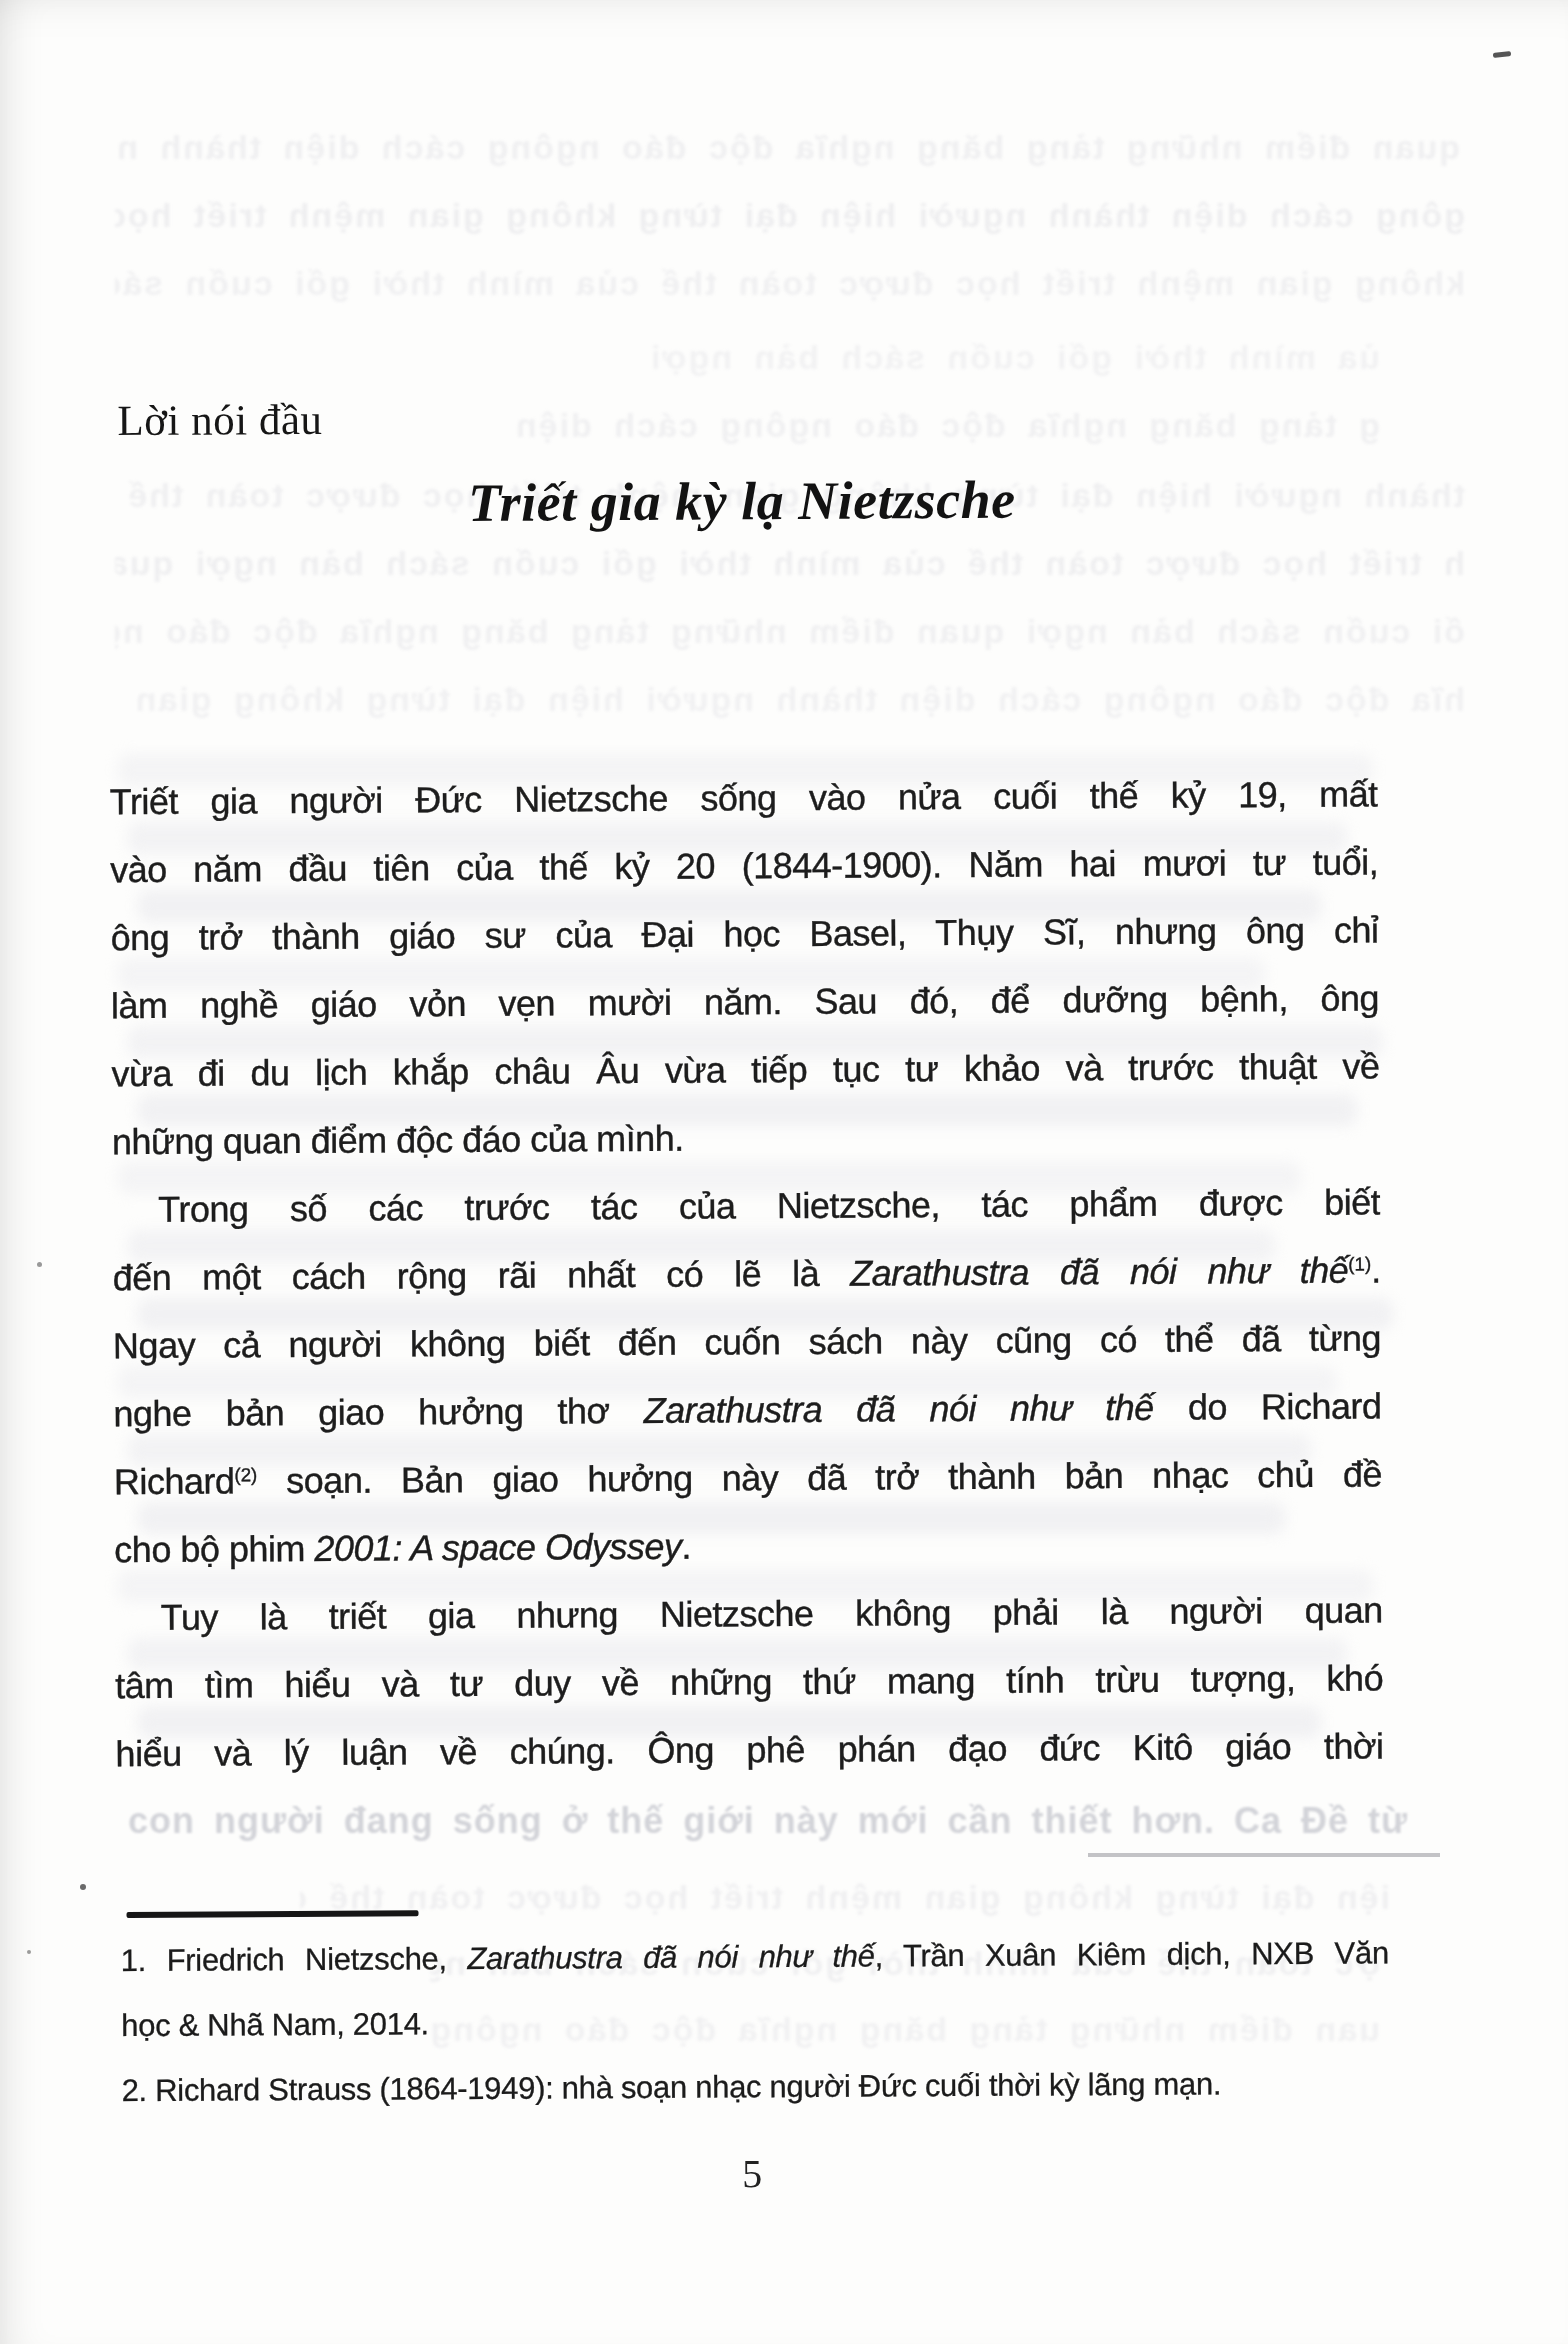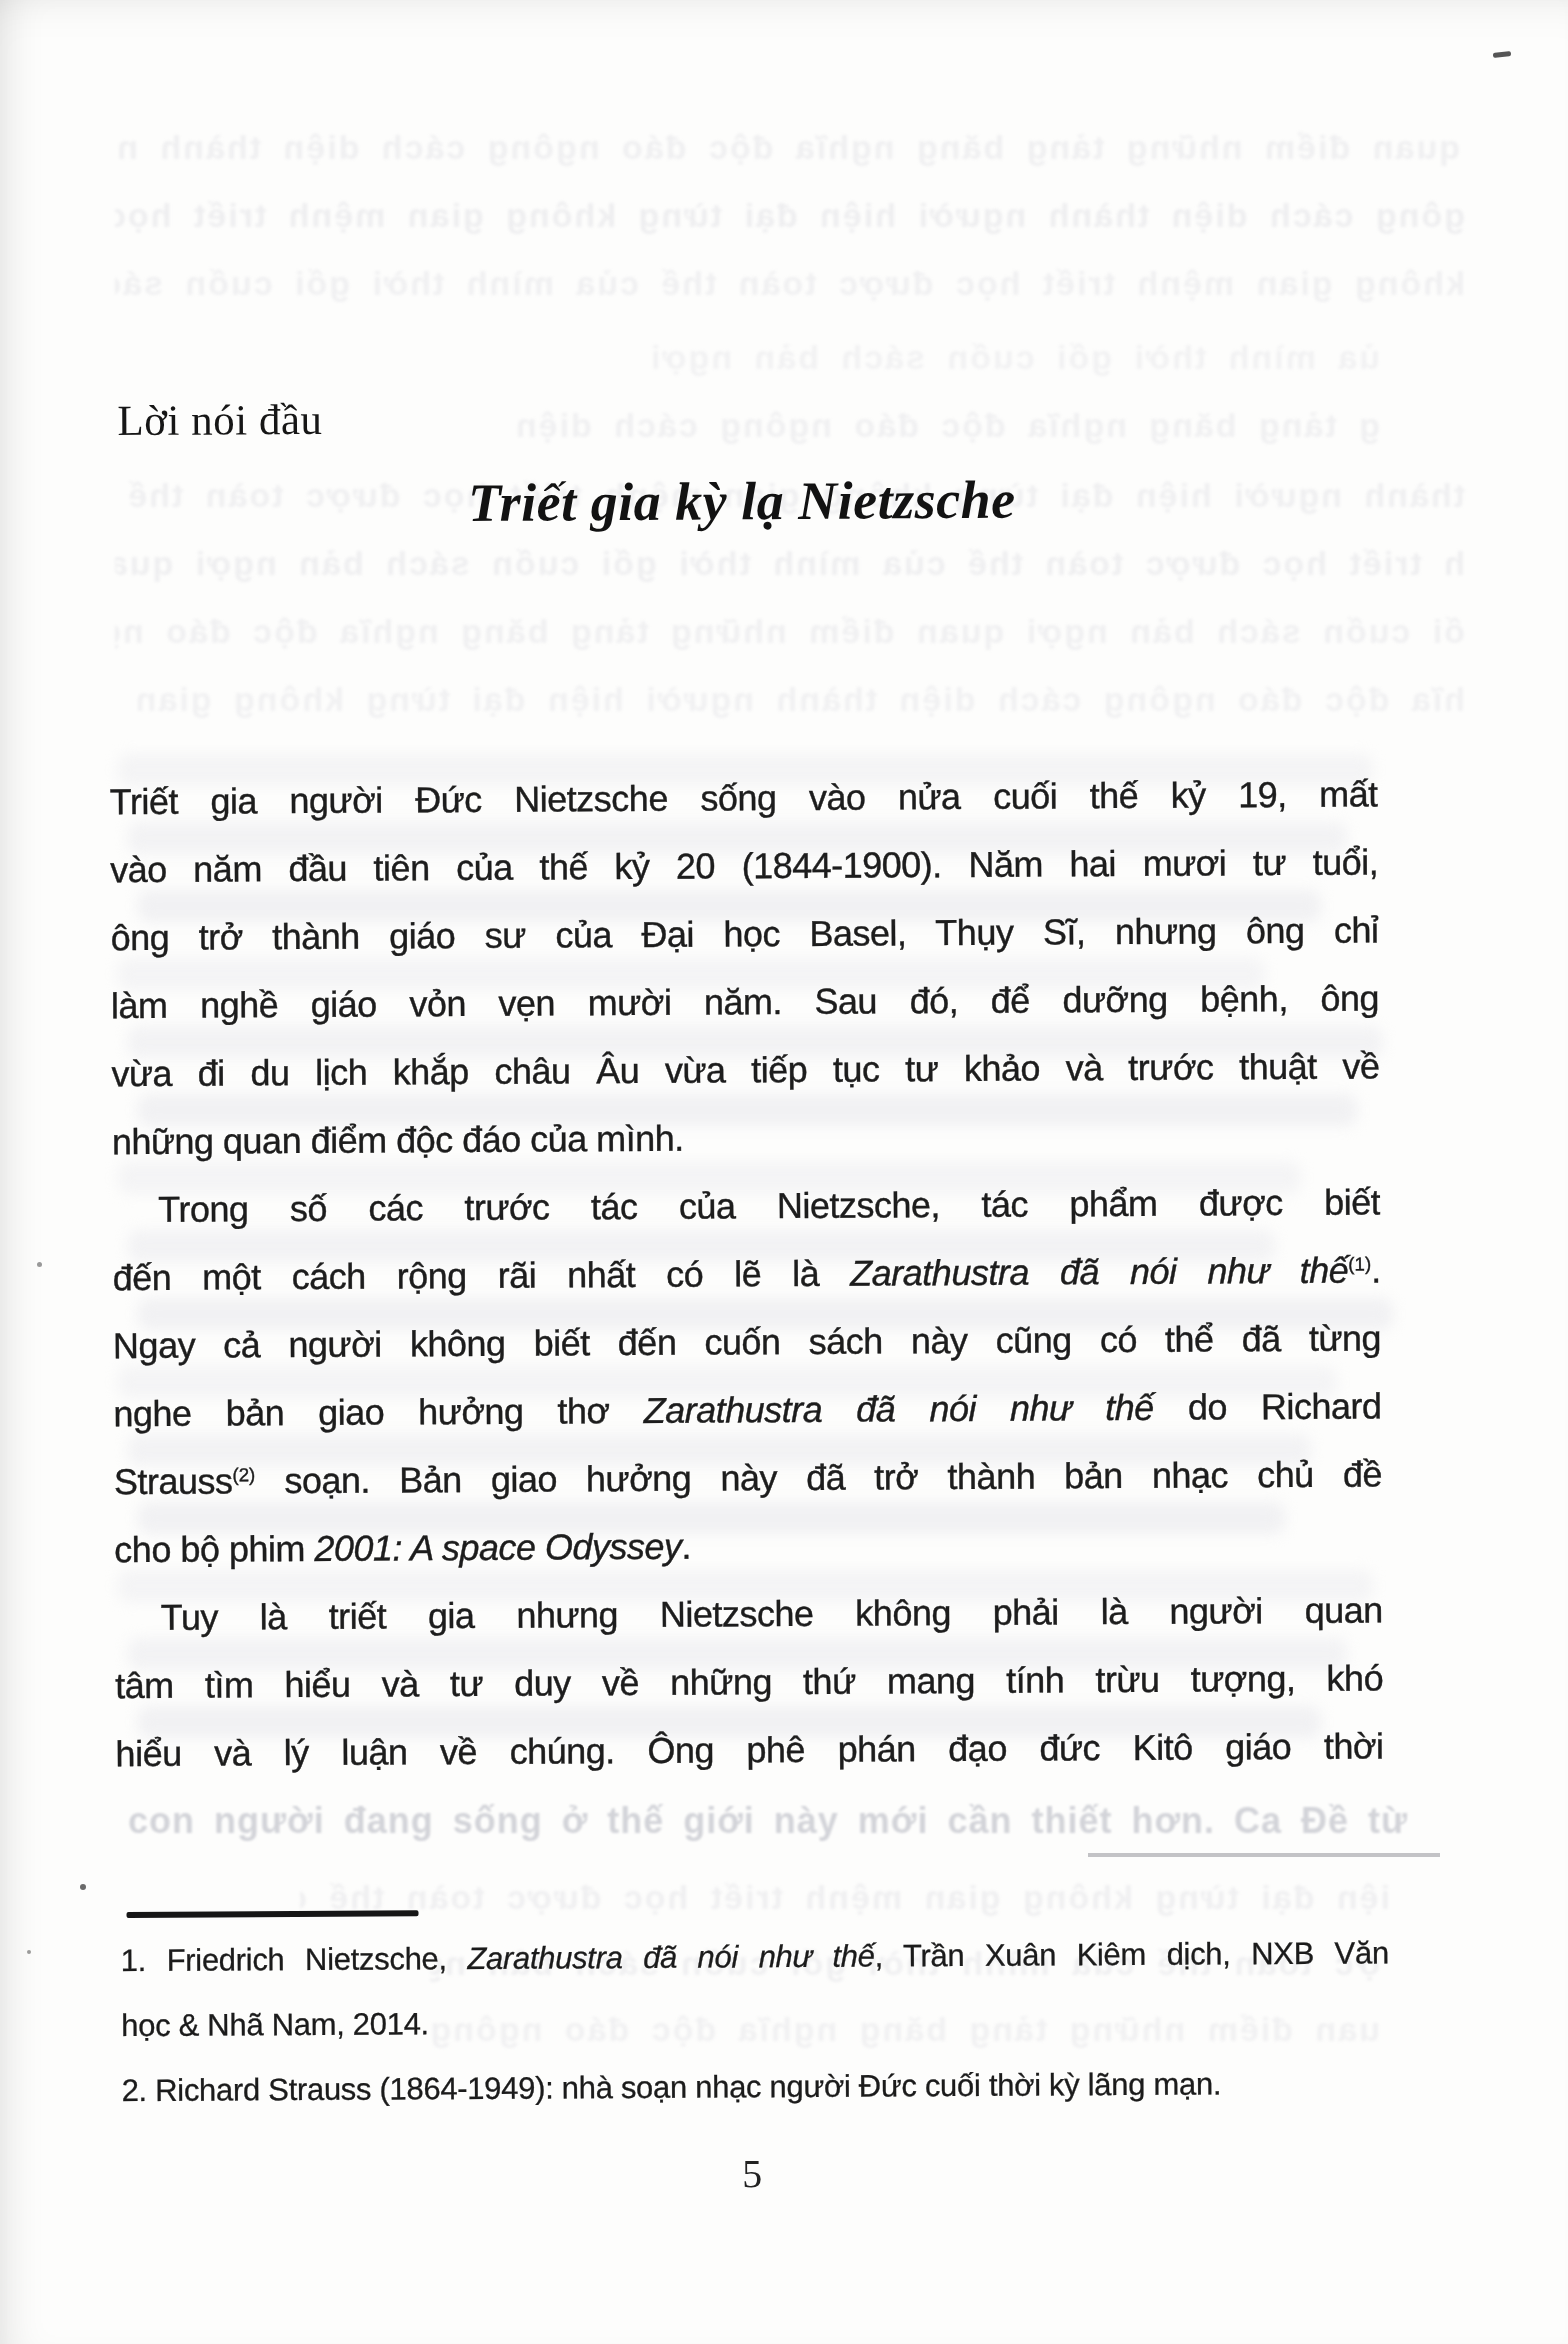--- a/index.html
+++ b/index.html
@@ -116,21 +116,21 @@
         <div class="line"><span class="">Triết gia người Đức Nietzsche sống vào nửa cuối thế kỷ 19, mất</span></div>
         <div class="line"><span class="">vào năm đầu tiên của thế kỷ 20 (1844-1900). Năm hai mươi tư tuổi,</span></div>
         <div class="line"><span class="">ông trở thành giáo sư của Đại học Basel, Thụy Sĩ, nhưng ông chỉ</span></div>
         <div class="line"><span class="">làm nghề giáo vỏn vẹn mười năm. Sau đó, để dưỡng bệnh, ông</span></div>
         <div class="line"><span class="">vừa đi du lịch khắp châu Âu vừa tiếp tục tư khảo và trước thuật về</span></div>
         <div class="line last"><span class="">những quan điểm độc đáo của mình.</span></div>
         <div class="line indent"><span class="">Trong số các trước tác của Nietzsche, tác phẩm được biết</span></div>
         <div class="line"><span class="">đến một cách rộng rãi nhất có lẽ là </span><span class="it ">Zarathustra đã nói như thế</span><span class="sup">(1)</span><span class="">.</span></div>
         <div class="line"><span class="">Ngay cả người không biết đến cuốn sách này cũng có thể đã từng</span></div>
         <div class="line"><span class="">nghe bản giao hưởng thơ </span><span class="it ">Zarathustra đã nói như thế</span><span class=""> do Richard</span></div>
-        <div class="line"><span class="">Strauss</span><span class="sup">(2)</span><span class=""> soạn. Bản giao hưởng này đã trở thành bản nhạc chủ đề</span></div>
+        <div class="line"><span class="">Richard</span><span class="sup">(2)</span><span class=""> soạn. Bản giao hưởng này đã trở thành bản nhạc chủ đề</span></div>
         <div class="line last"><span class="">cho bộ phim </span><span class="it ">2001: A space Odyssey</span><span class="">.</span></div>
         <div class="line indent"><span class="">Tuy là triết gia nhưng Nietzsche không phải là người quan</span></div>
         <div class="line"><span class="">tâm tìm hiểu và tư duy về những thứ mang tính trừu tượng, khó</span></div>
         <div class="line"><span class="">hiểu và lý luận về chúng. Ông phê phán đạo đức Kitô giáo thời</span></div>
       </div>
     <div class="fn-rule"></div>
     <div class="fn-block" id="fn-block">
         <div class="line"><span class="">1. Friedrich Nietzsche, </span><span class="it ">Zarathustra đã nói như thế</span><span class="">, Trần Xuân Kiêm dịch, NXB Văn</span></div>
         <div class="line last"><span class="">học &amp; Nhã Nam, 2014.</span></div>
         <div class="line last"><span class="">2. Richard Strauss (1864-1949): nhà soạn nhạc người Đức cuối thời kỳ lãng mạn.</span></div>

